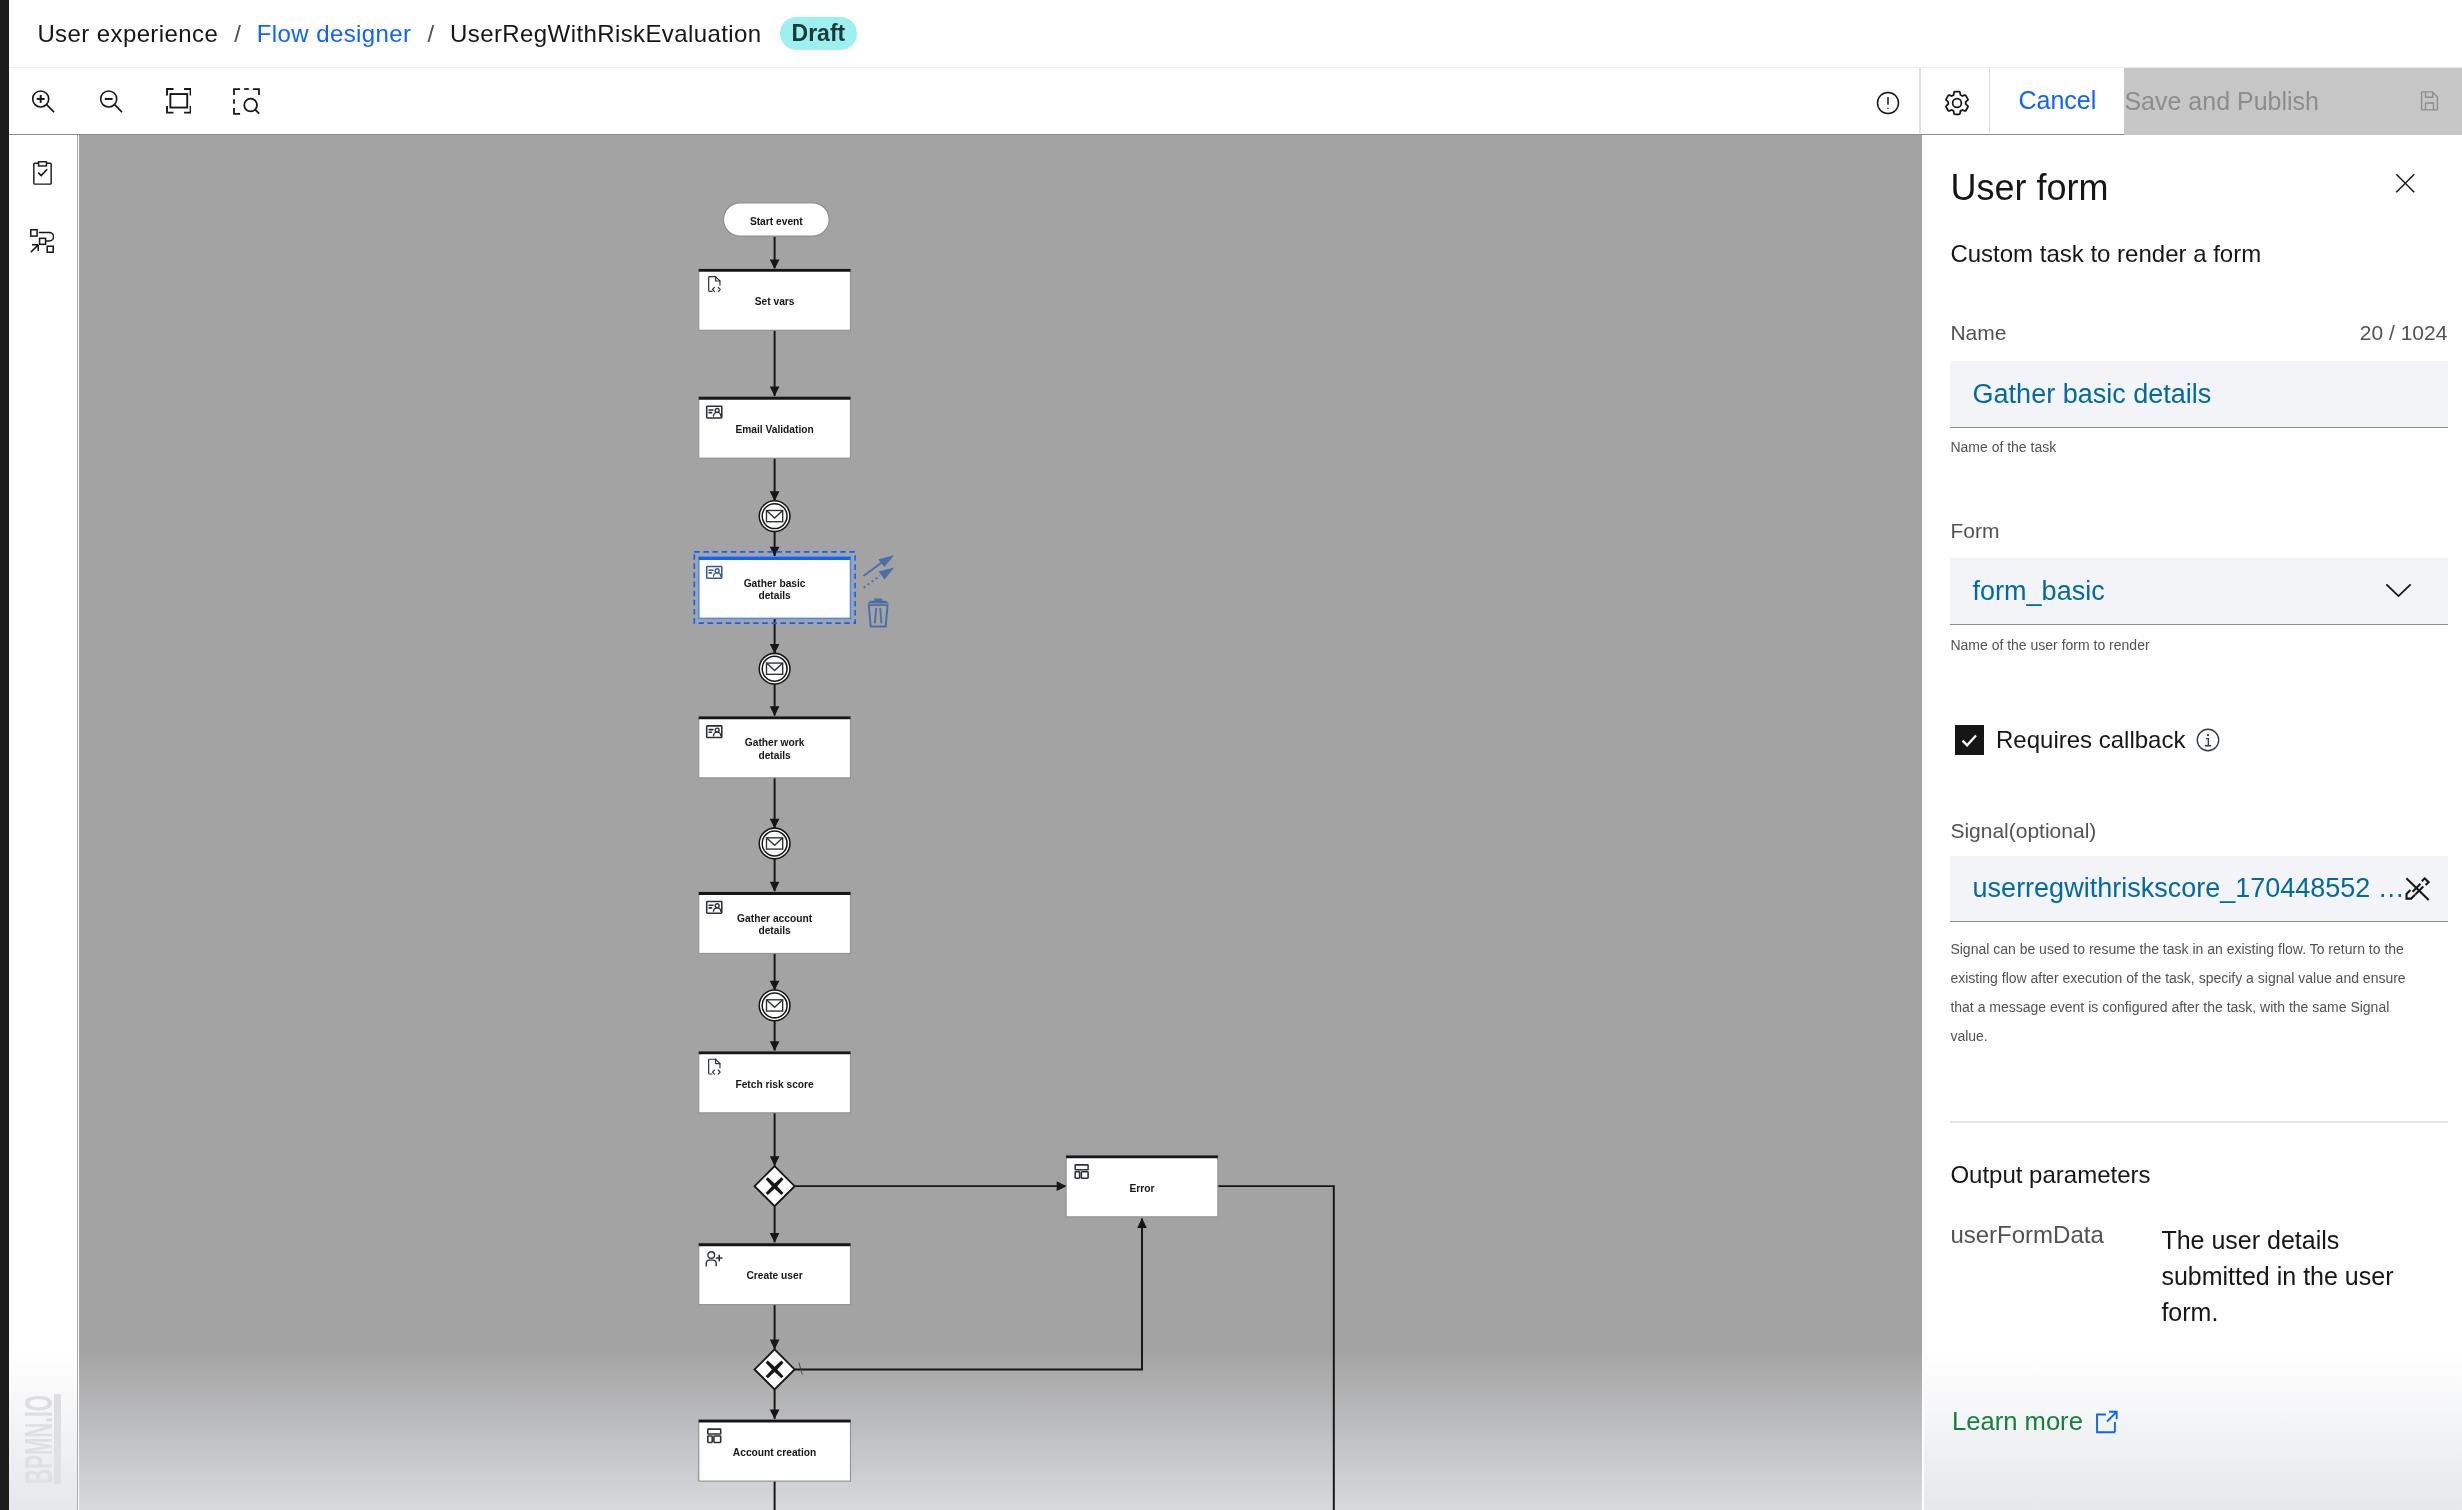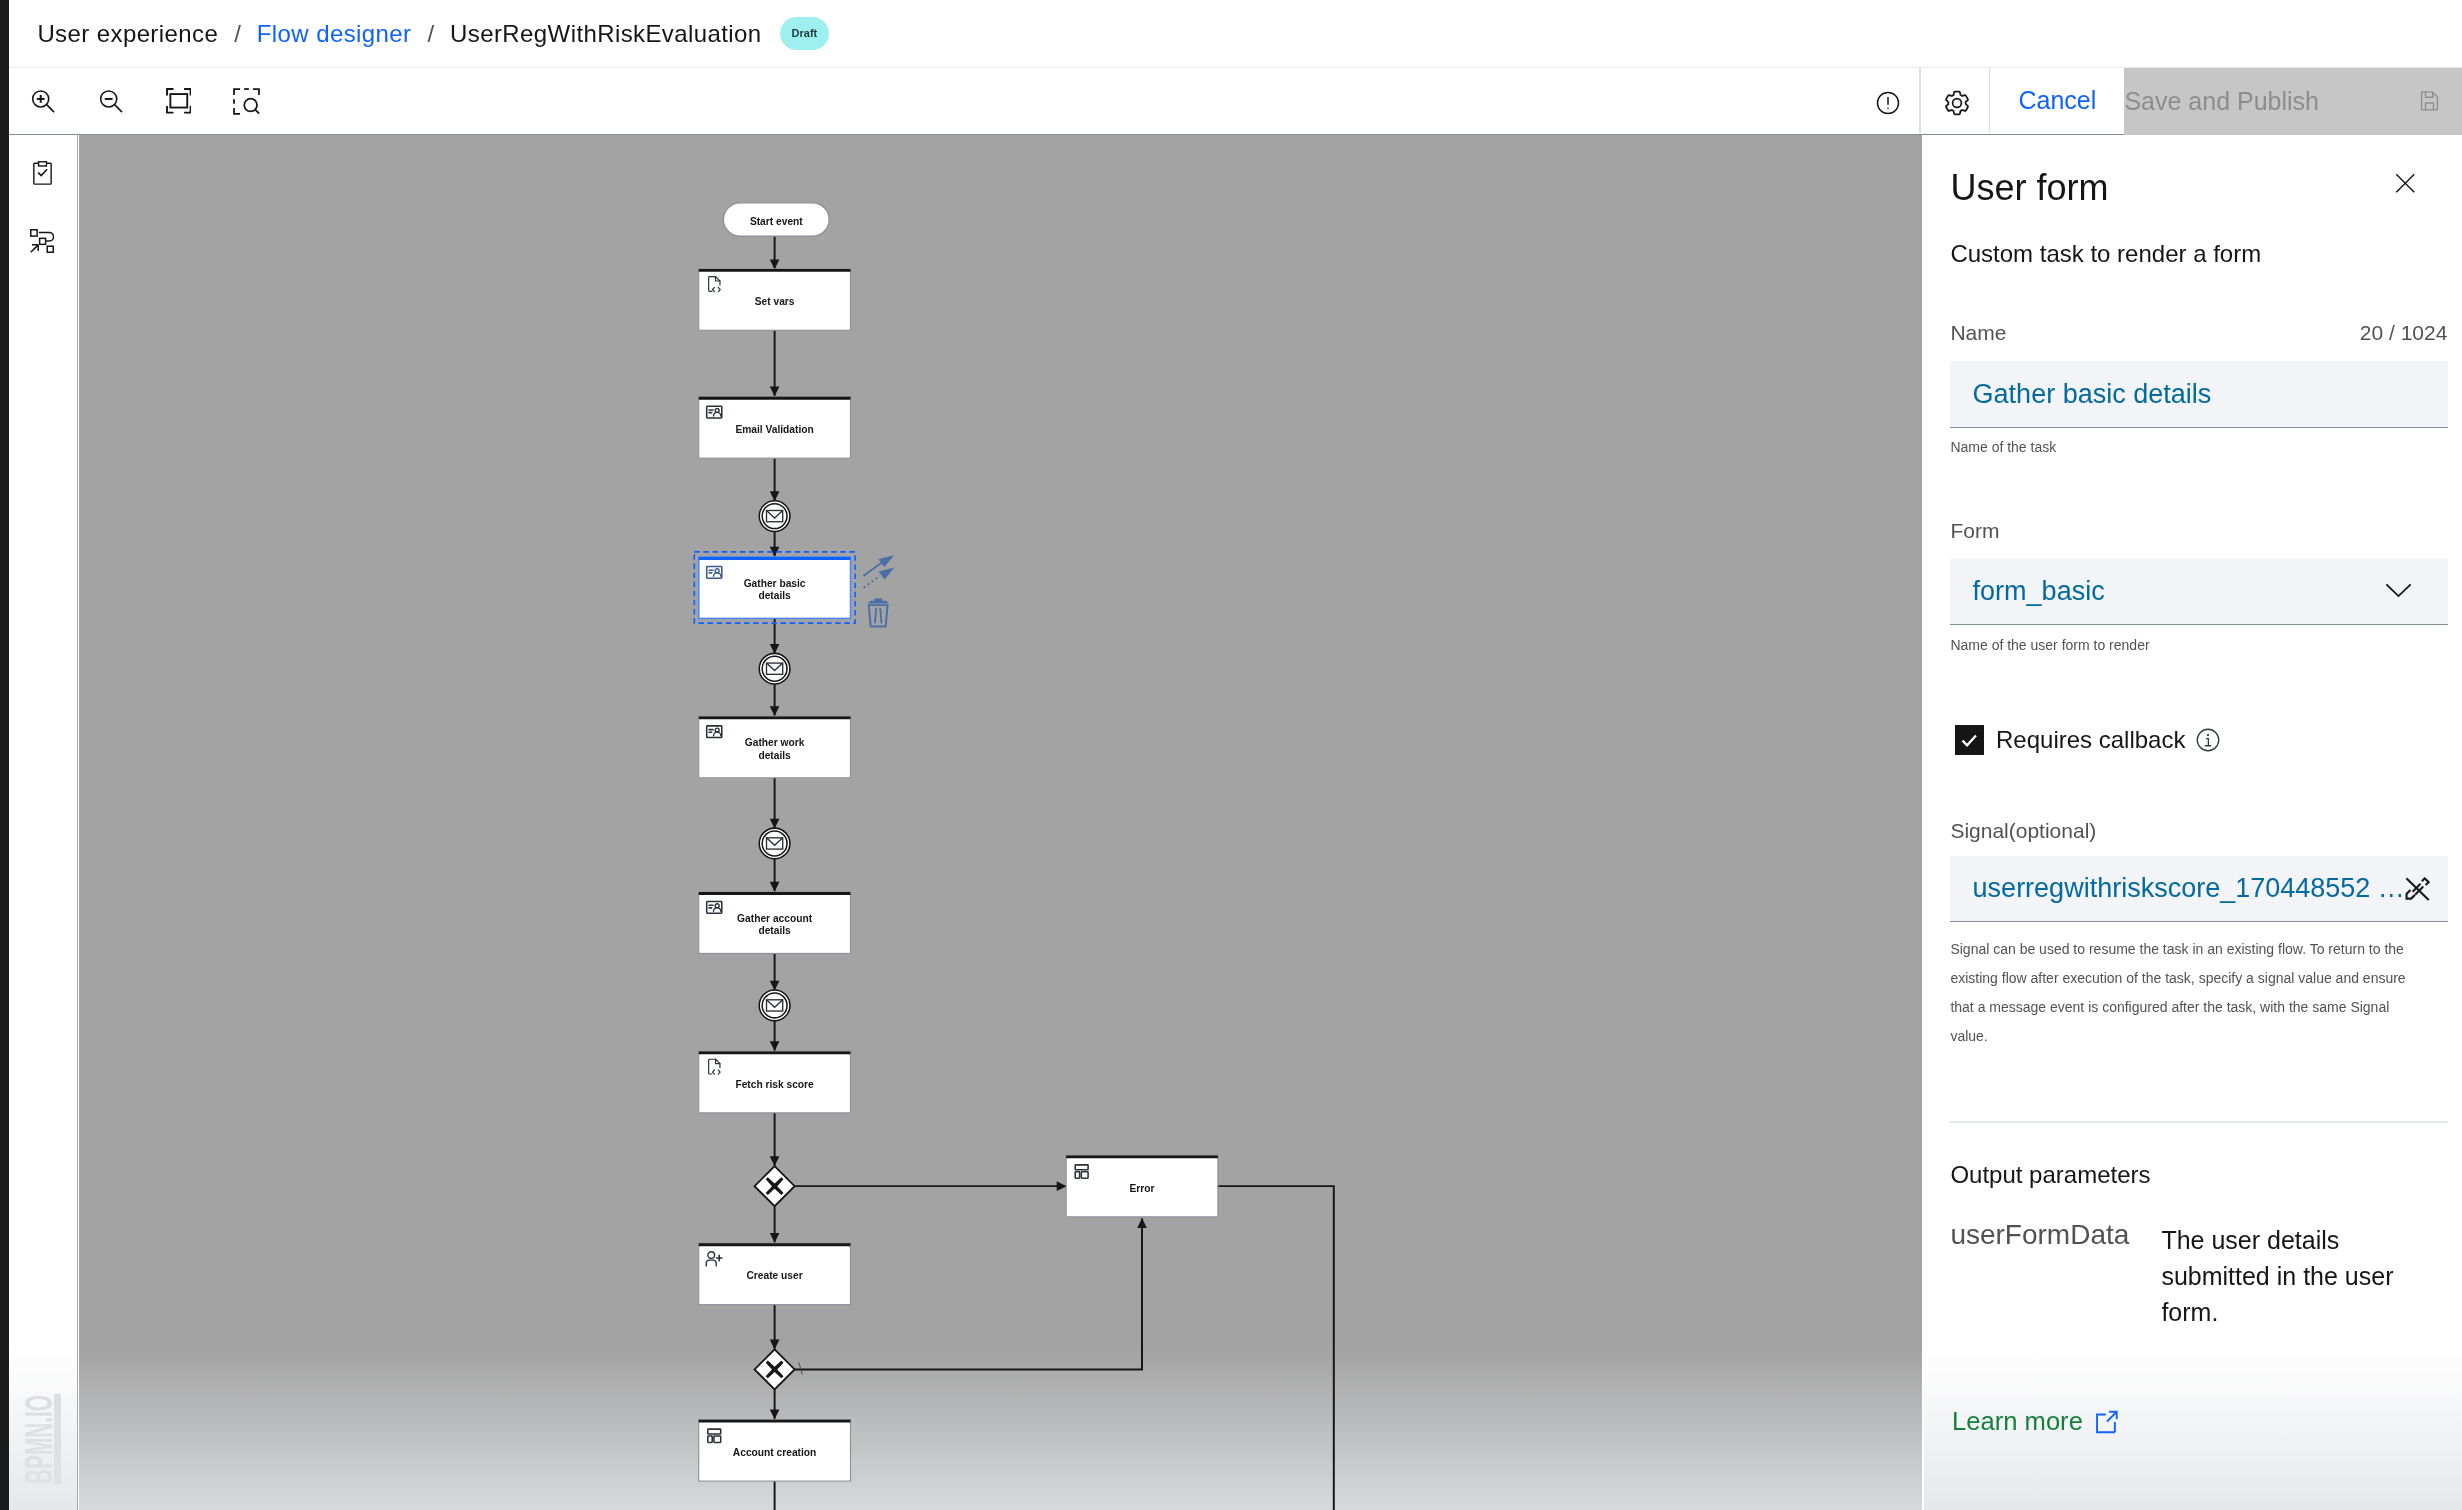--- a/index.html
+++ b/index.html
@@ -9,21 +9,21 @@
   #root { position:relative; width:2462px; height:1511px; background:#fff; overflow:hidden; }
   .leftstrip { position:absolute; left:0; top:0; width:9.4px; height:1511px; background:#1b1b1b; }
 
   
   .crumbbar { position:absolute; left:9.4px; top:0; width:2453px; height:68px; background:#fff;
               border-bottom:1.7px solid #e7eaef; display:flex; align-items:center; }
   .crumb { font-size:24px; color:#161616; letter-spacing:0.4px; }
   .crumb.link { color:#0f62fe; }
   .sep { color:#525252; font-size:24px; padding:0 16px; }
   .tag { margin-left:18px; background:#9ef0f0; color:#1b3b3b; font-weight:700;
-         font-size:11px; line-height:33px; height:33px; border-radius:17px; padding:0 12px; }
+         font-size:23px; line-height:33px; height:33px; border-radius:17px; padding:0 12px; }
 
   
   .toolbar { position:absolute; left:9.4px; top:68px; width:2453px; height:67px; background:#fff;
              border-bottom:1.7px solid #878d96; display:flex; align-items:stretch;}
   .tb-left { display:flex; align-items:center; margin-left:-0.9px; }
   .tbtn { width:68px; height:65px; display:flex; align-items:center; justify-content:center; }
   .spacer { flex:1 1 auto; }
   .tb-sep { width:1.7px; background:#e0e0e0; height:65px;}
   .tb-icon-btn { width:68px; height:65px; display:flex; align-items:center; justify-content:center; padding-left:5.1px; padding-top:5.1px; }
   .cancelbtn { width:134px; height:65px; display:flex; align-items:center; justify-content:center;
@@ -414,21 +414,21 @@
         <path d="M11.7 20.6 L7.1 25.2 L1.7 25.2 L1.7 19.8 L6.3 15.2"></path>
         <line x1="1.5" y1="1.4" x2="27.6" y2="26.9"></line>
       </svg>
     </div>
     <div class="helper" style="top:800px;width:467px;line-height:29px">Signal can be used to resume the task in an existing flow. To return to the existing flow after execution of the task, specify a signal value and ensure that a message event is configured after the task, with the same Signal value.</div>
 
     <div class="divider" style="top:986px"></div>
 
     <div style="position:absolute;left:26.4px;top:1028px;font-size:24px;line-height:24px;font-weight:400">Output parameters</div>
     <div style="position:absolute;left:26.4px;top:1088px;width:477px">
-      <span style="position:absolute;left:0;top:0;font-size:28px;line-height:24px;color:#525252">userFormData</span>
+      <span style="position:absolute;left:0;top:0;font-size:24px;line-height:24px;color:#525252">userFormData</span>
       <span style="position:absolute;left:211px;top:-0.9px;width:243px;font-size:25px;line-height:36px;color:#161616;display:block">The user details submitted in the user form.</span>
     </div>
 
     <div style="position:absolute;left:28px;top:1274px;display:flex;align-items:center;color:#15803d;font-size:25.6px;line-height:25.6px">
       <span>Learn more</span>
       <svg width="23" height="24" viewBox="0 0 28 28" fill="none" style="margin-left:12px">
         <path d="M24.2 26.5 H2.5 V4.8 H13.3" stroke="#0f62fe" stroke-width="2.3" fill="none"></path>
         <path d="M24.2 14.0 V26.5" stroke="#0f62fe" stroke-width="2.3" fill="none"></path>
         <path d="M17.2 1.6 H26.4 V10.8" stroke="#0f62fe" stroke-width="2.3" fill="none"></path>
         <path d="M26.0 2.0 L14.6 13.4" stroke="#0f62fe" stroke-width="2.3" fill="none"></path>

